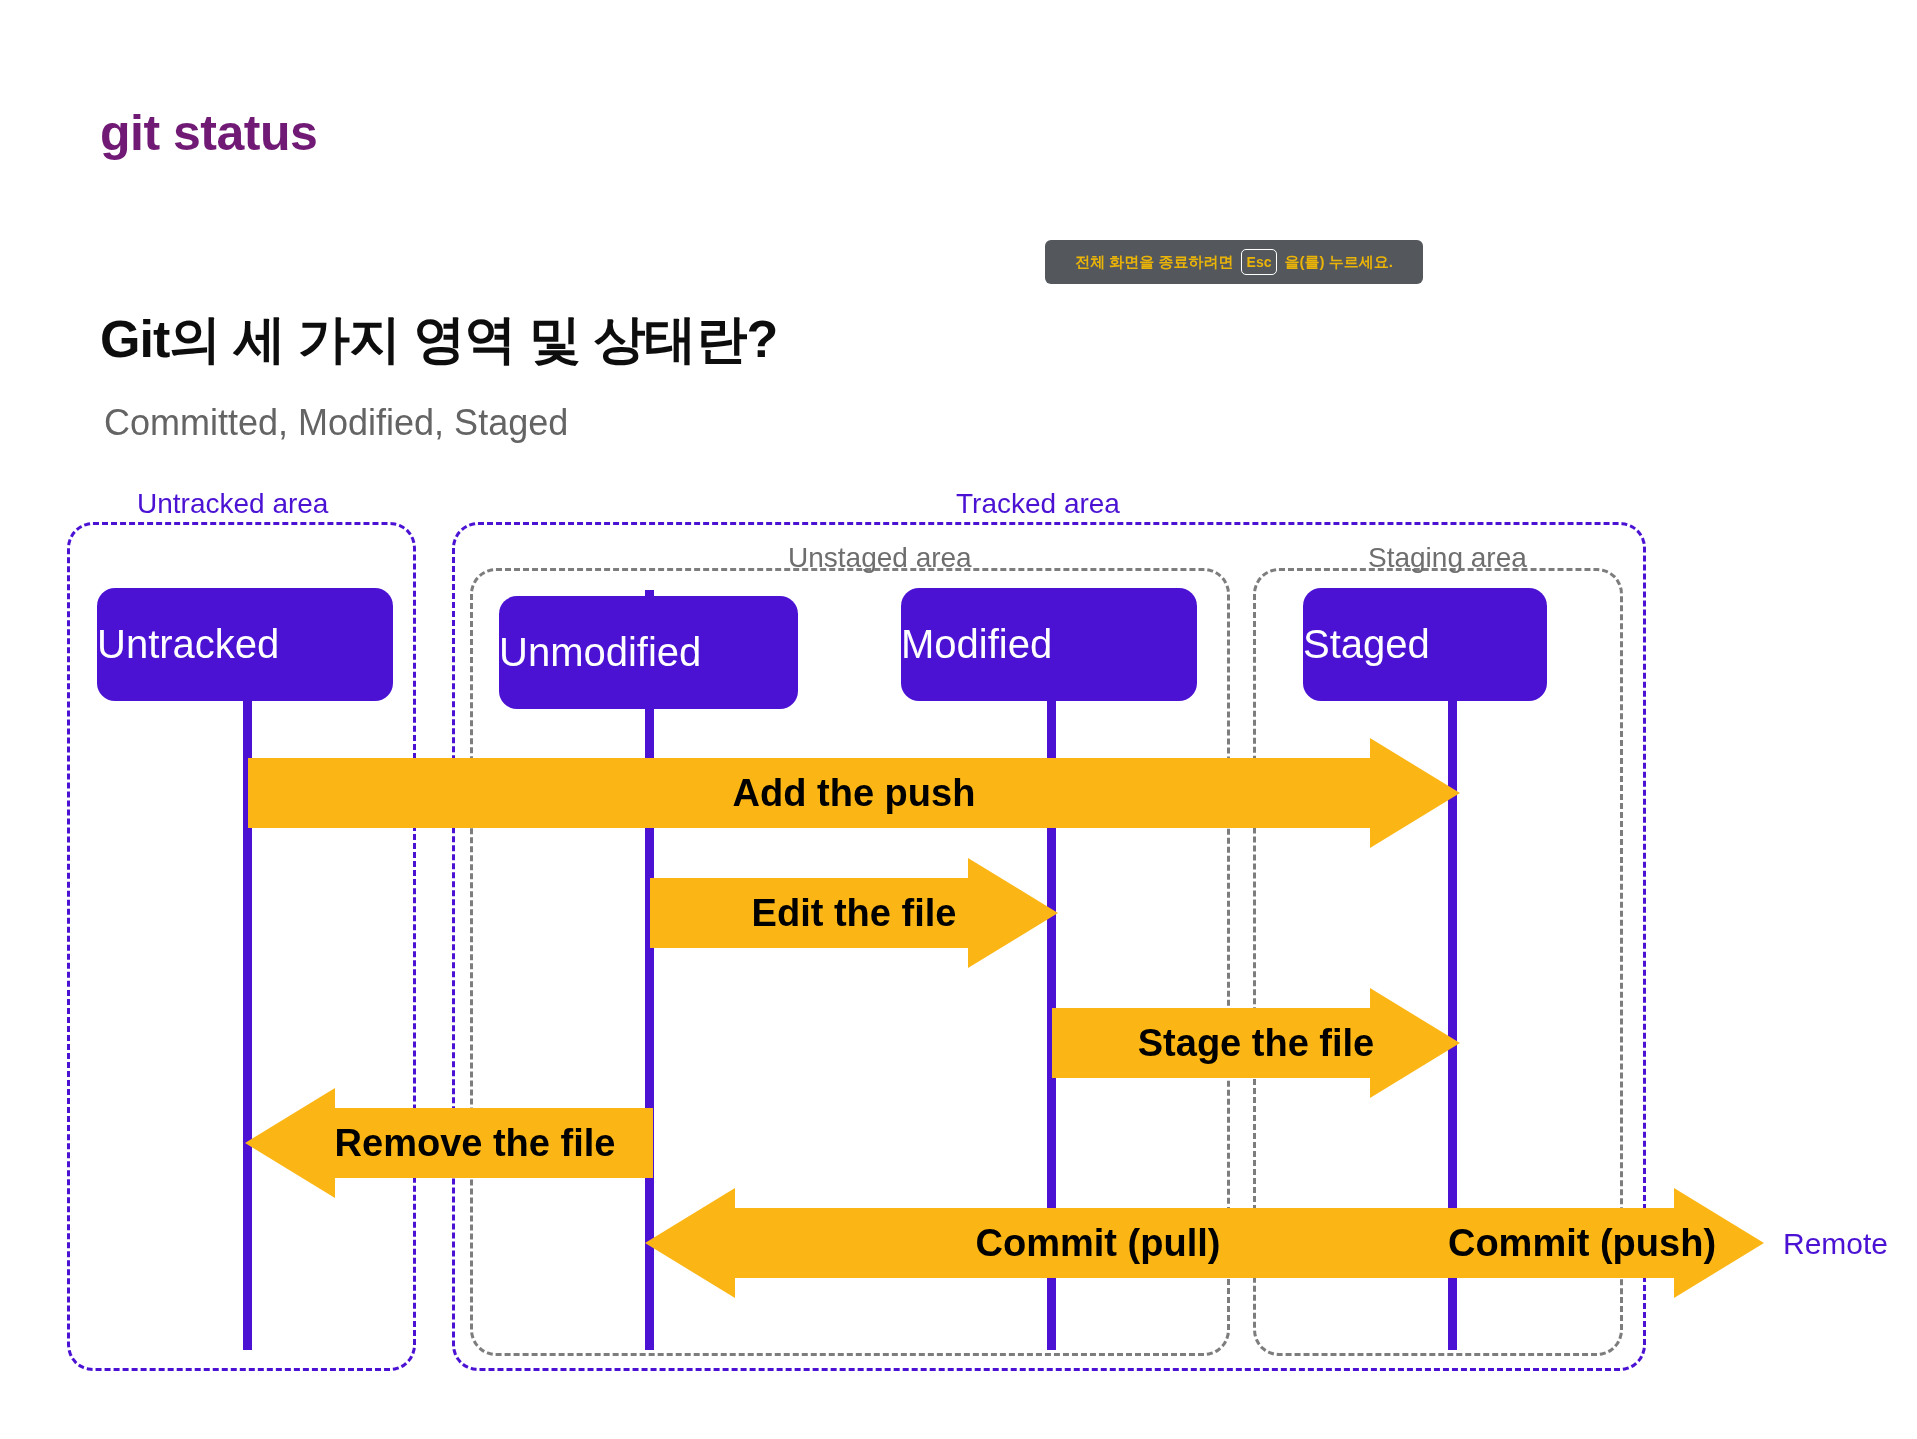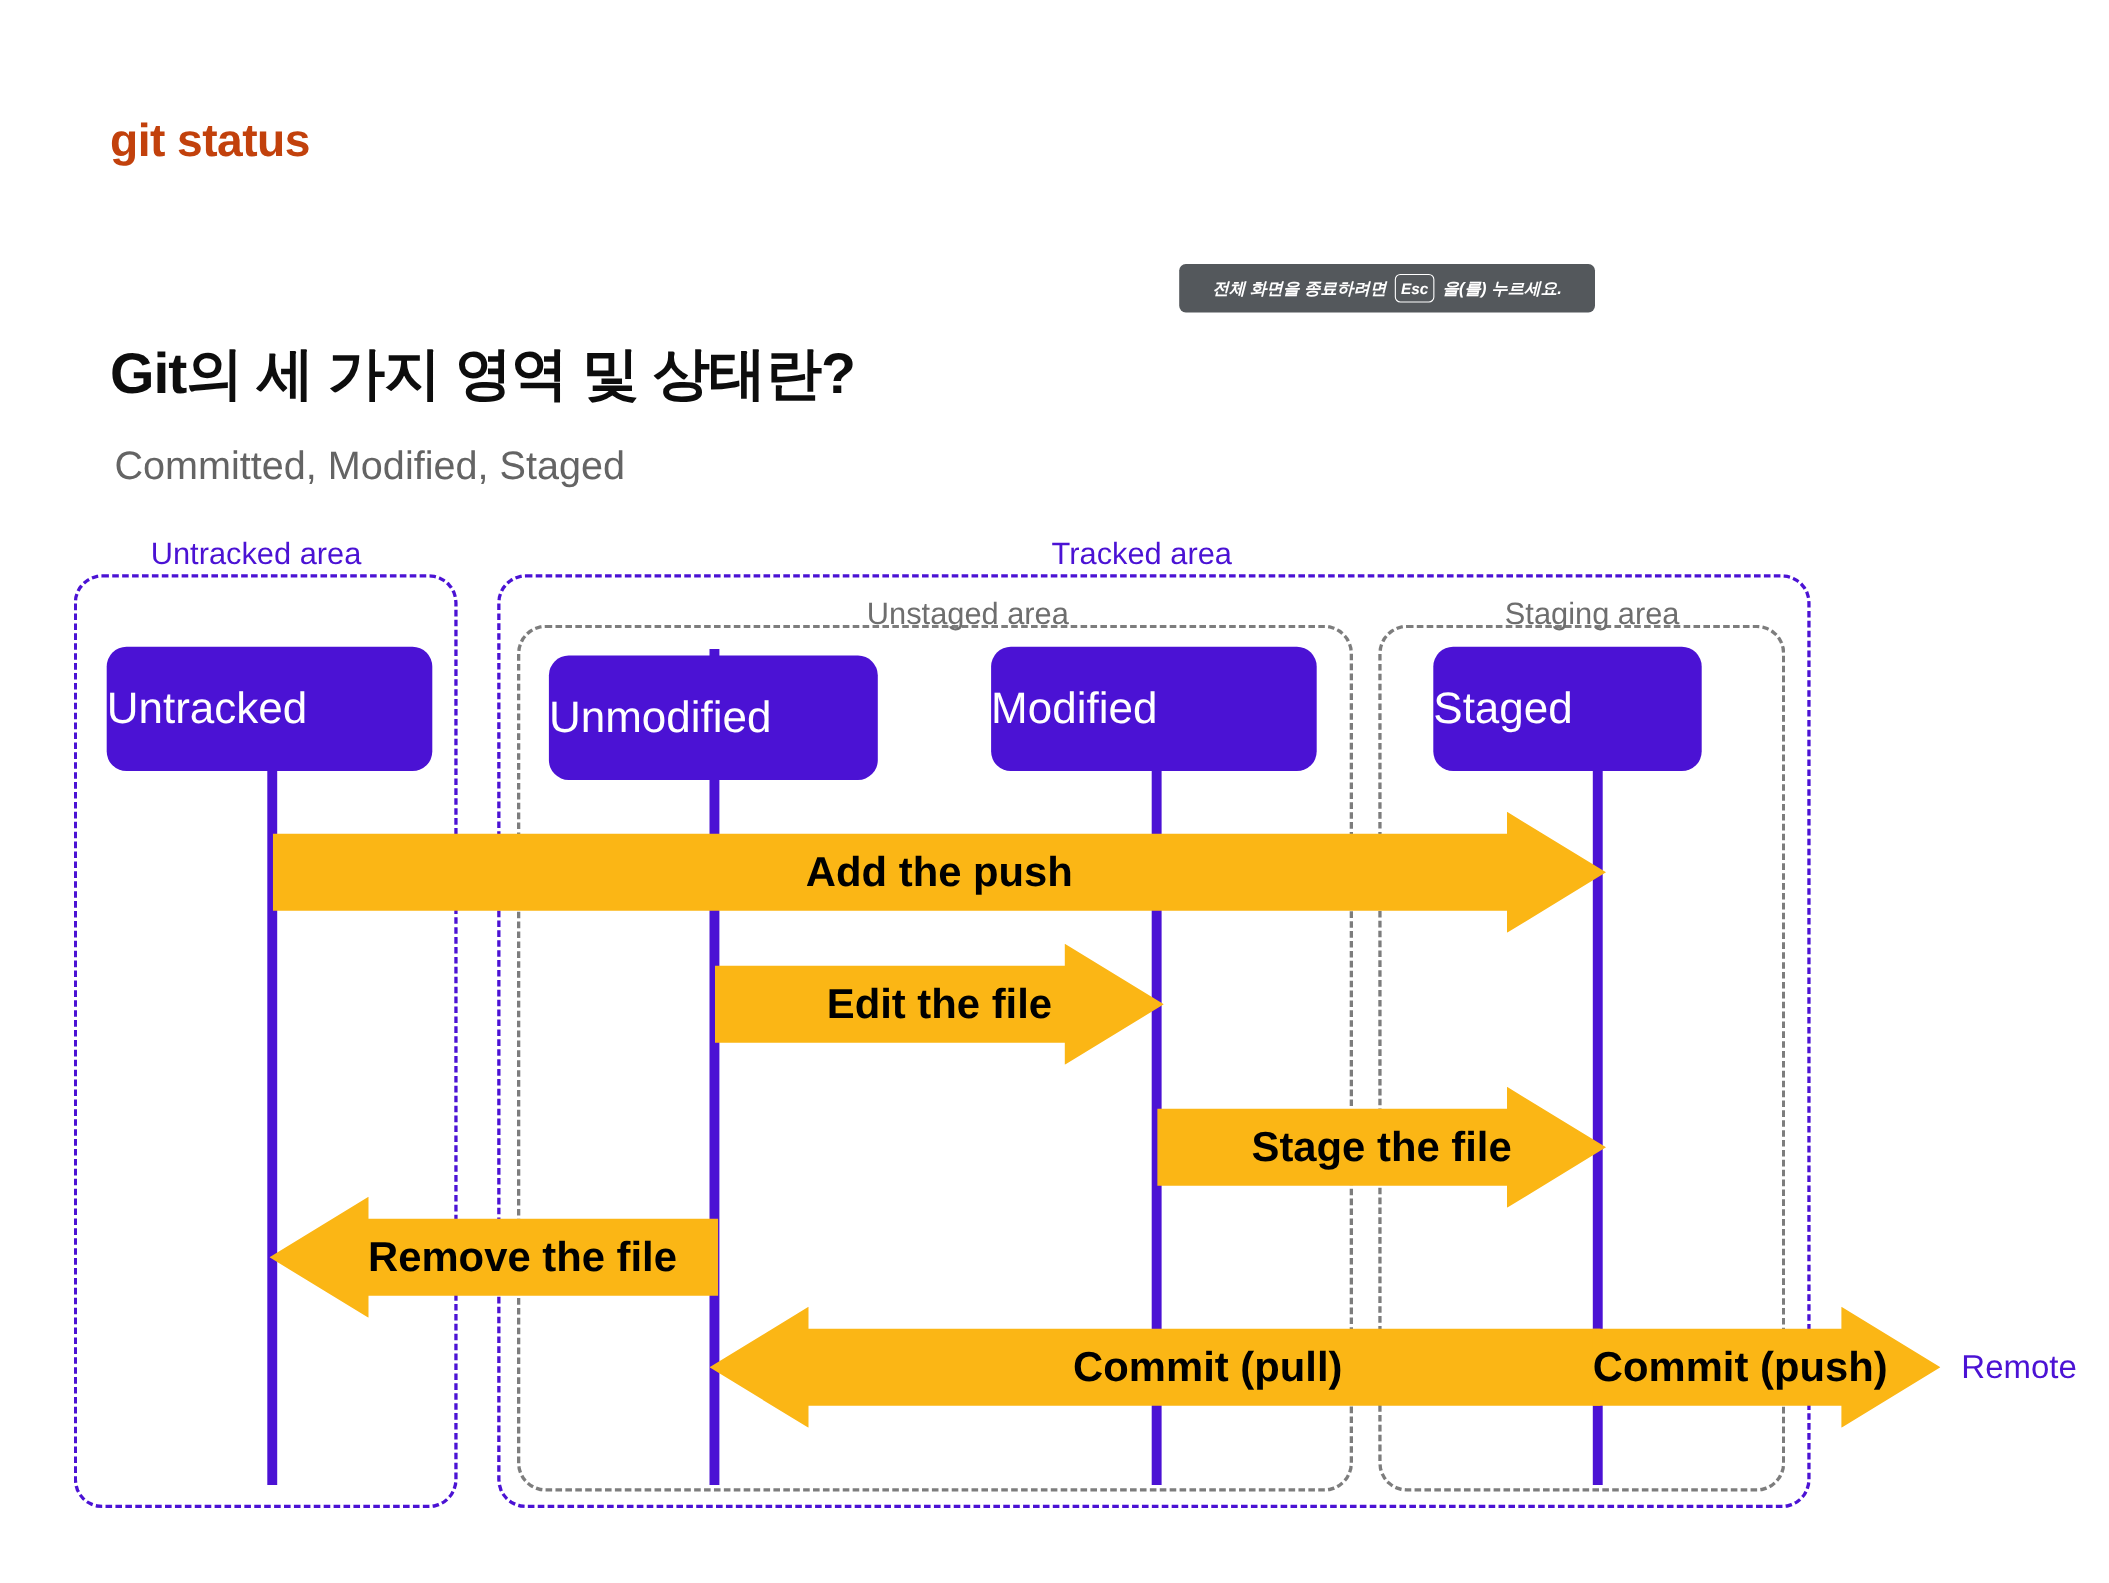--- a/index.html
+++ b/index.html
@@ -8,42 +8,41 @@
     height: 1439px;
     background: #ffffff;
     font-family: "Liberation Sans", sans-serif;
     overflow: hidden;
   }
   .page { position: relative; width: 1917px; height: 1439px; background: #fff; }
 
   
   #slide-title {
     position: absolute; left: 100px; top: 104px;
-    font-size: 42px; font-weight: bold; color: #c2410c;
+    font-size: 50px; font-weight: bold; color: #701a75;
     letter-spacing: -0.5px;
   }
   #section-heading {
     position: absolute; left: 100px; top: 305px;
     font-size: 52px; font-weight: bold; color: #0d0d0d;
     letter-spacing: -1px;
   }
   #section-subheading {
     position: absolute; left: 104px; top: 402px;
     font-size: 36px; font-weight: normal; color: #646464;
   }
 
   
   #fullscreen-toast {
-    position: absolute; left: 1072px; top: 240px;
+    position: absolute; left: 1045px; top: 240px;
     width: 378px; height: 44px;
     background: #54585c; border-radius: 6px;
     display: flex; align-items: center; justify-content: center;
-    gap: 7px; color: #ffffff; font-size: 15px; font-weight: bold;
+    gap: 7px; color: #eab308; font-size: 15px; font-weight: bold;
     white-space: nowrap;
-    font-style: italic;
   }
   #fullscreen-toast .key {
     display: inline-flex; align-items: center; justify-content: center;
     min-width: 30px; height: 26px; padding: 0 5px;
     border: 1.5px solid #ffffff; border-radius: 5px;
     font-size: 14px; font-weight: bold; line-height: 1;
   }
 
   
   #diagram { position: absolute; left: 0; top: 0; width: 1917px; height: 1439px; }

